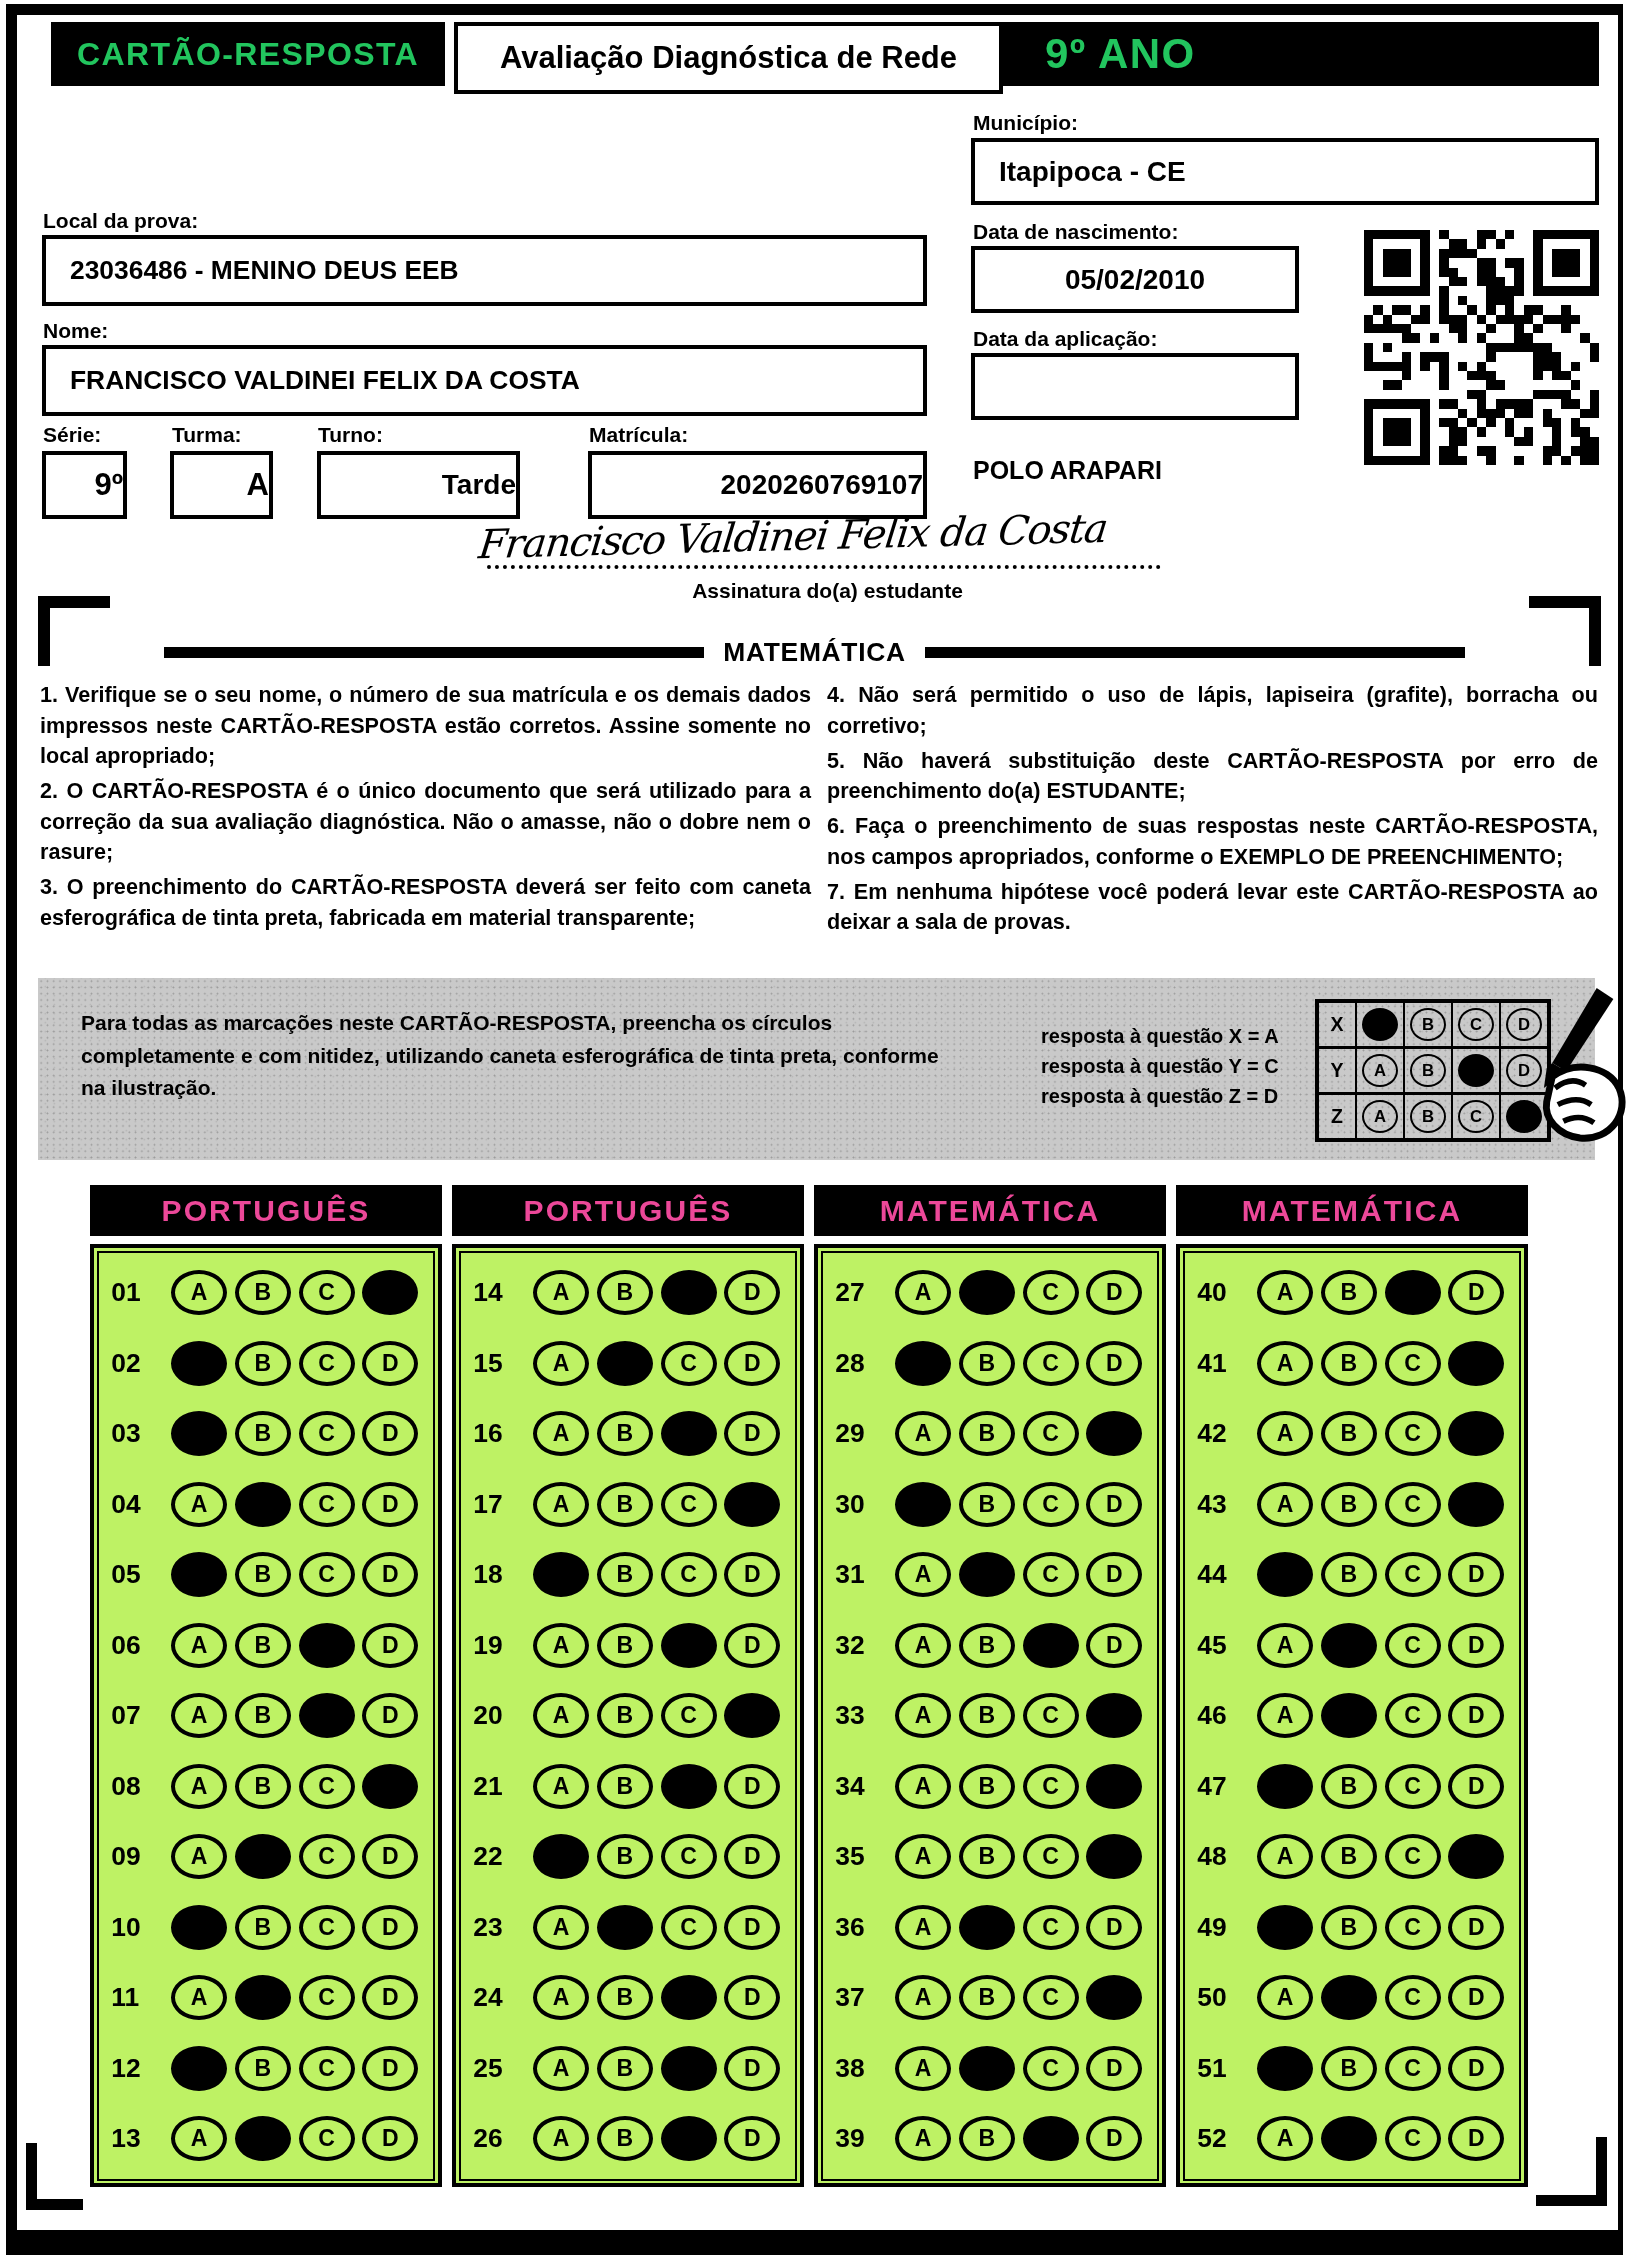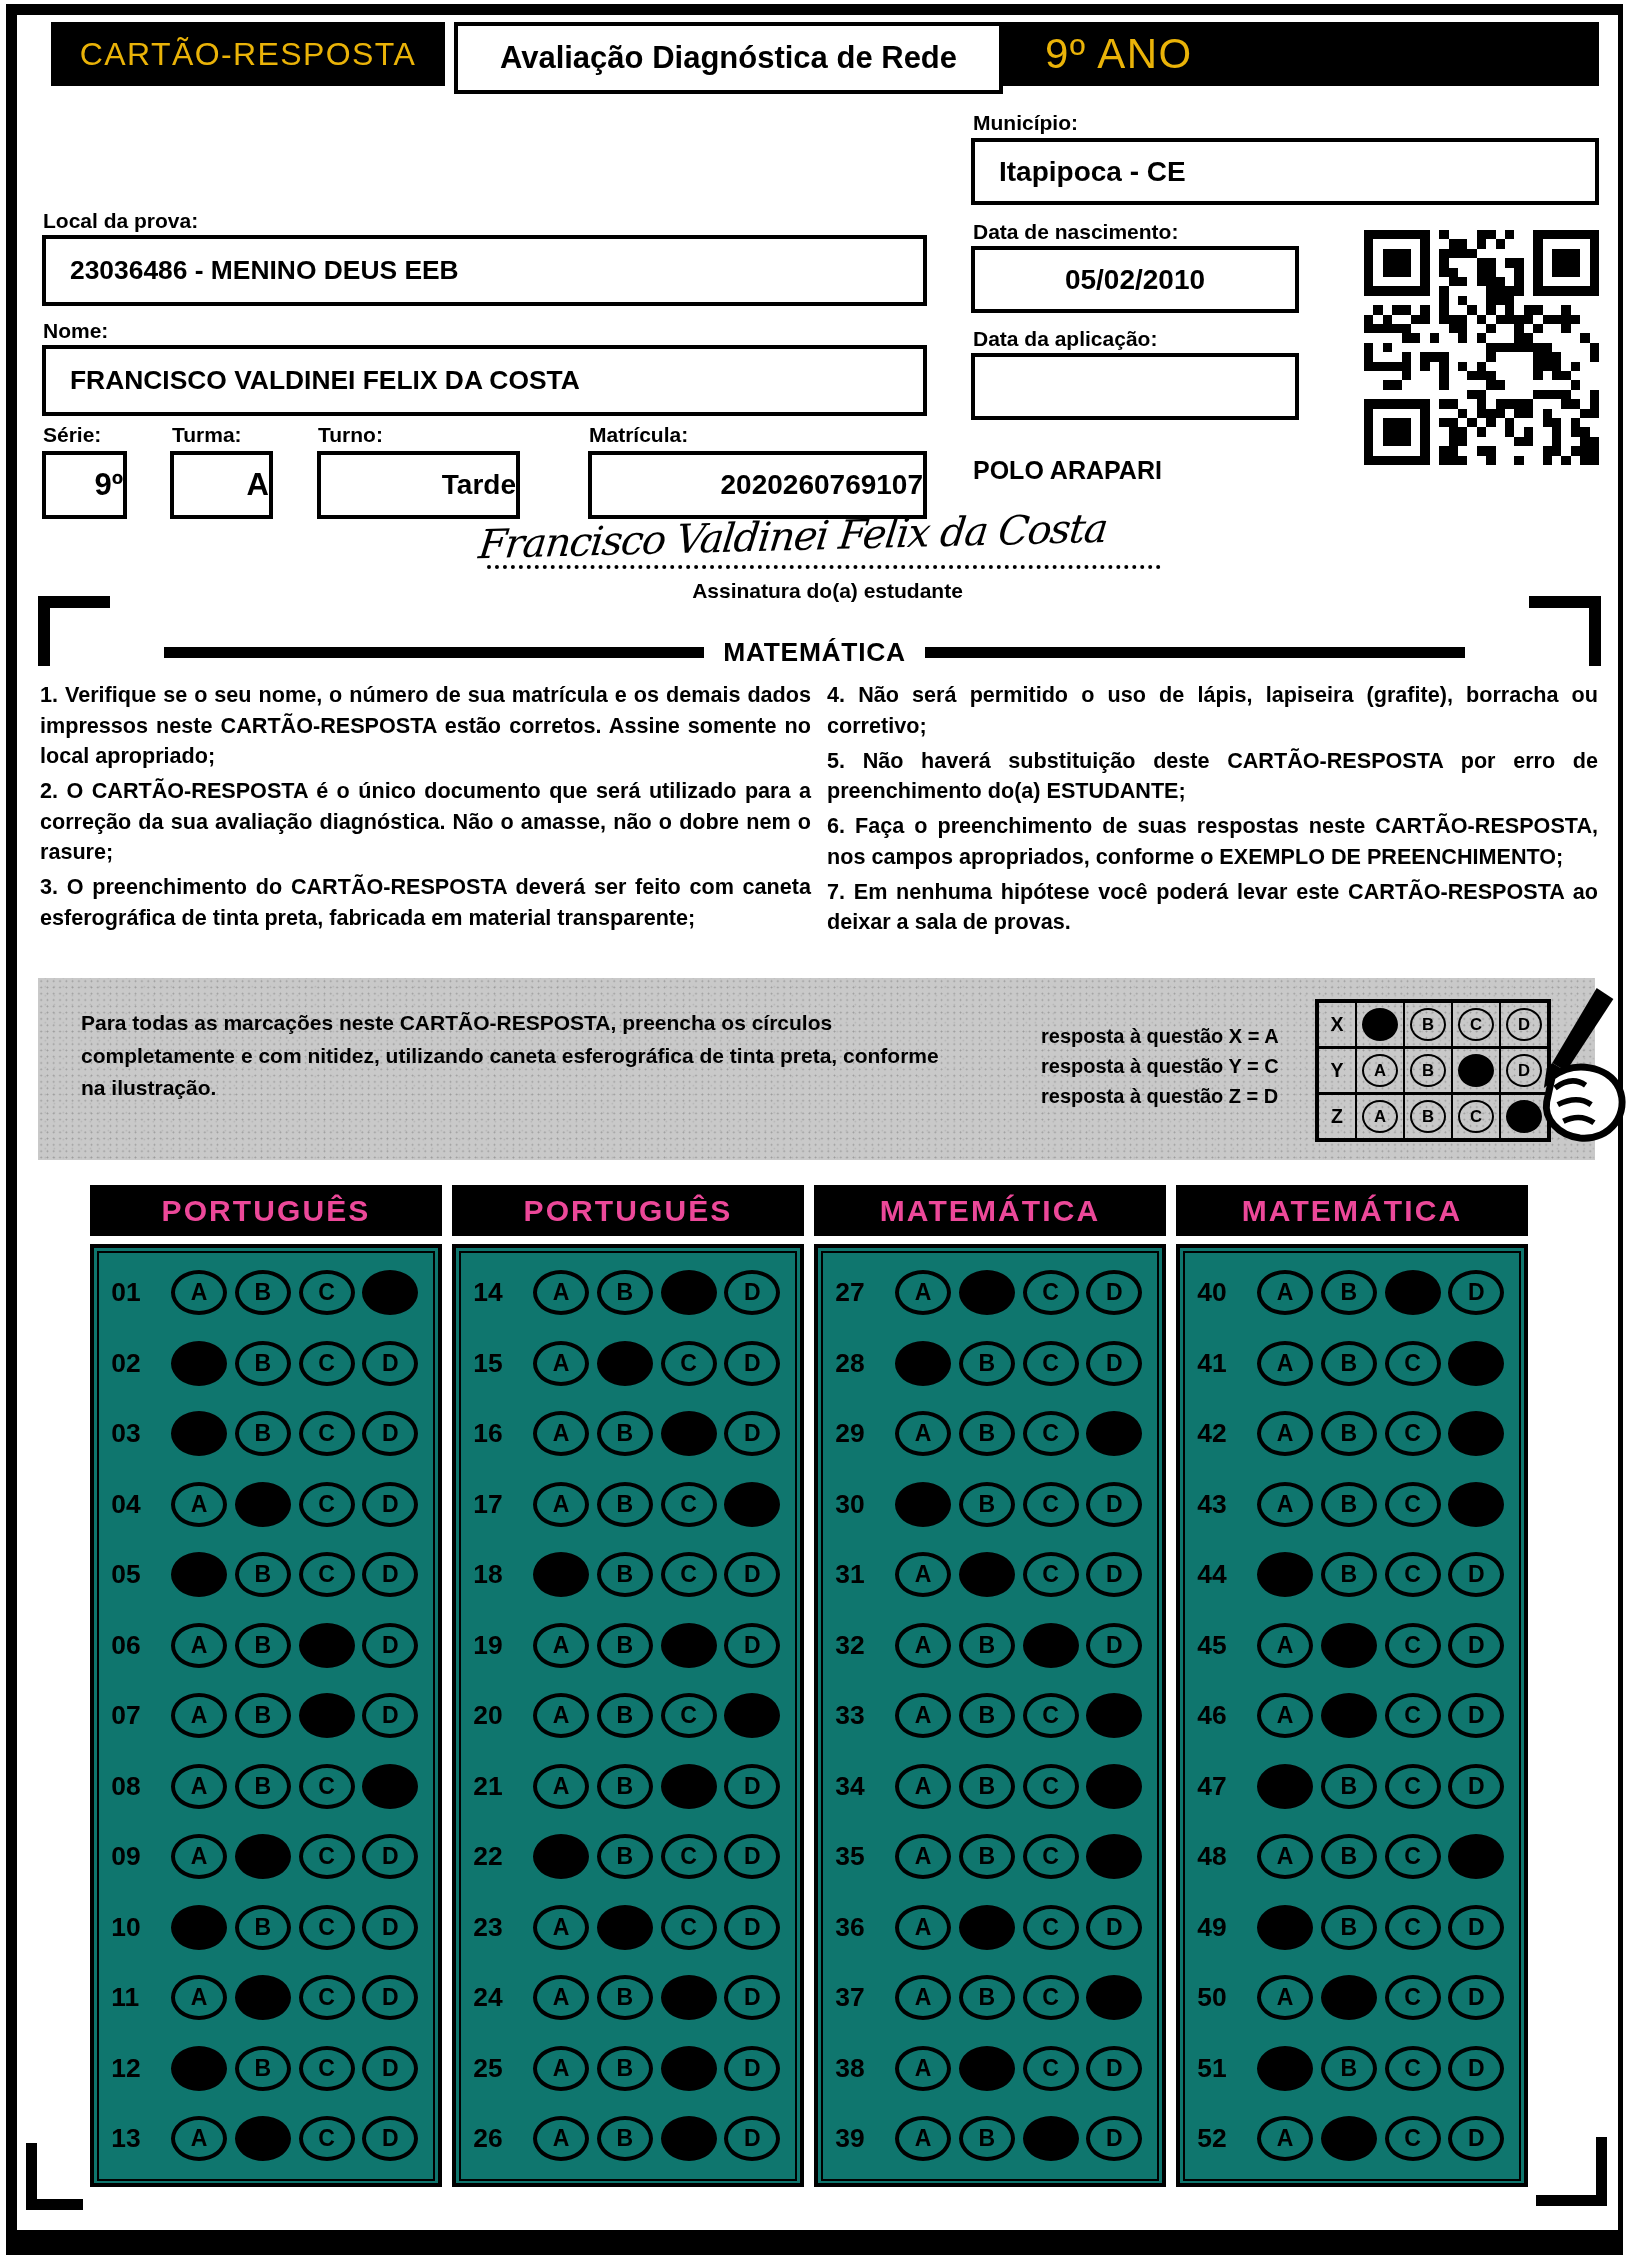--- a/index.html
+++ b/index.html
@@ -2,21 +2,21 @@
 <html style="font-size:11px"><head>
 <meta charset="utf-8">
 <style>
   html,body{margin:0;padding:0;background:#888;}
   .sheet{position:relative;width:1629px;height:2261px;background:#fff;overflow:hidden;
          font-family:"Liberation Sans",sans-serif;color:#000;}
   .frame{position:absolute;left:5.6px;top:4.2px;right:5.6px;bottom:5.6px;
          border:solid #000;border-width:11px 5.6px 25px 11px;pointer-events:none;}
   .abs{position:absolute;}
   
-  .hdr-black{background:#000;color:#eab308;display:flex;align-items:center;font-weight:400;}
+  .hdr-black{background:#000;color:#22c55e;display:flex;align-items:center;font-weight:700;}
   .hdr-white{background:#fff;border:4.2px solid #000;display:flex;align-items:center;justify-content:center;font-weight:700;}
   
   .lbl{font-weight:700;font-size:21px;}
   .fbox{border:4.2px solid #000;background:#fff;display:flex;align-items:center;
         font-weight:700;font-size:26.4px;padding-left:24px;box-sizing:border-box;}
   .fbox.center{justify-content:flex-end;padding-left:4px;font-size:31px;}
   
   .uso{border:3.5px solid #000;box-sizing:border-box;background:#fff;}
   .uso-bar{background:#000;color:#4f4f4f;height:39px;display:flex;align-items:center;justify-content:center;
            font-weight:700;font-size:21px;letter-spacing:1.4px;}
@@ -52,21 +52,21 @@
   .ex-cell{width:46px;height:43px;display:flex;align-items:center;justify-content:center;border-right:2.8px solid #000;}
   .ex-cell:last-child{border-right:none;}
   .ex-lab{width:36px;font-weight:800;font-size:19.5px;}
   .ex-bub{width:32px;height:29px;border:2.8px solid #000;border-radius:50%;display:flex;align-items:center;
           justify-content:center;font-weight:800;font-size:16.7px;}
   .ex-bub.filled{background:#000;color:#000;}
   
   .ans-col{width:352px;}
   .ans-head{background:#000;border:2.8px solid #000;color:#ec4899;height:51px;display:flex;align-items:center;
             justify-content:center;font-weight:700;font-size:30px;letter-spacing:2.1px;box-sizing:border-box;}
-  .ans-panel{margin-top:8.3px;border:4.2px solid #000;height:943px;box-sizing:border-box;padding:2.8px;background:#0f766e;}
+  .ans-panel{margin-top:8.3px;border:4.2px solid #000;height:943px;box-sizing:border-box;padding:2.8px;background:#bef264;}
   .ans-inner{border:2.8px solid #000;height:100%;box-sizing:border-box;display:flex;flex-direction:column;
              justify-content:space-around;padding:4.2px 0;}
   .q-row{display:grid;grid-template-columns:56px 1fr 1fr 1fr 1fr;align-items:center;justify-items:center;
          padding:0 11px 0 12.5px;}
   .q-num{justify-self:start;font-weight:800;font-size:26.4px;}
   .bub{width:56px;height:45px;border:4.9px solid #000;border-radius:50%;display:flex;align-items:center;
        justify-content:center;font-weight:800;font-size:23px;box-sizing:border-box;}
   .bub.filled{background:#000;color:#000;border-color:#000;}
   
   .qr{background:#fff;}

